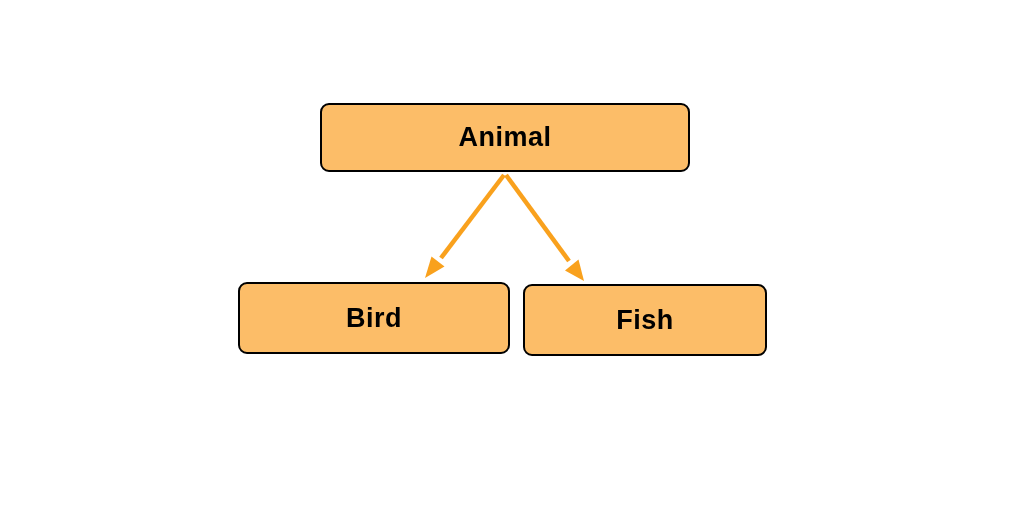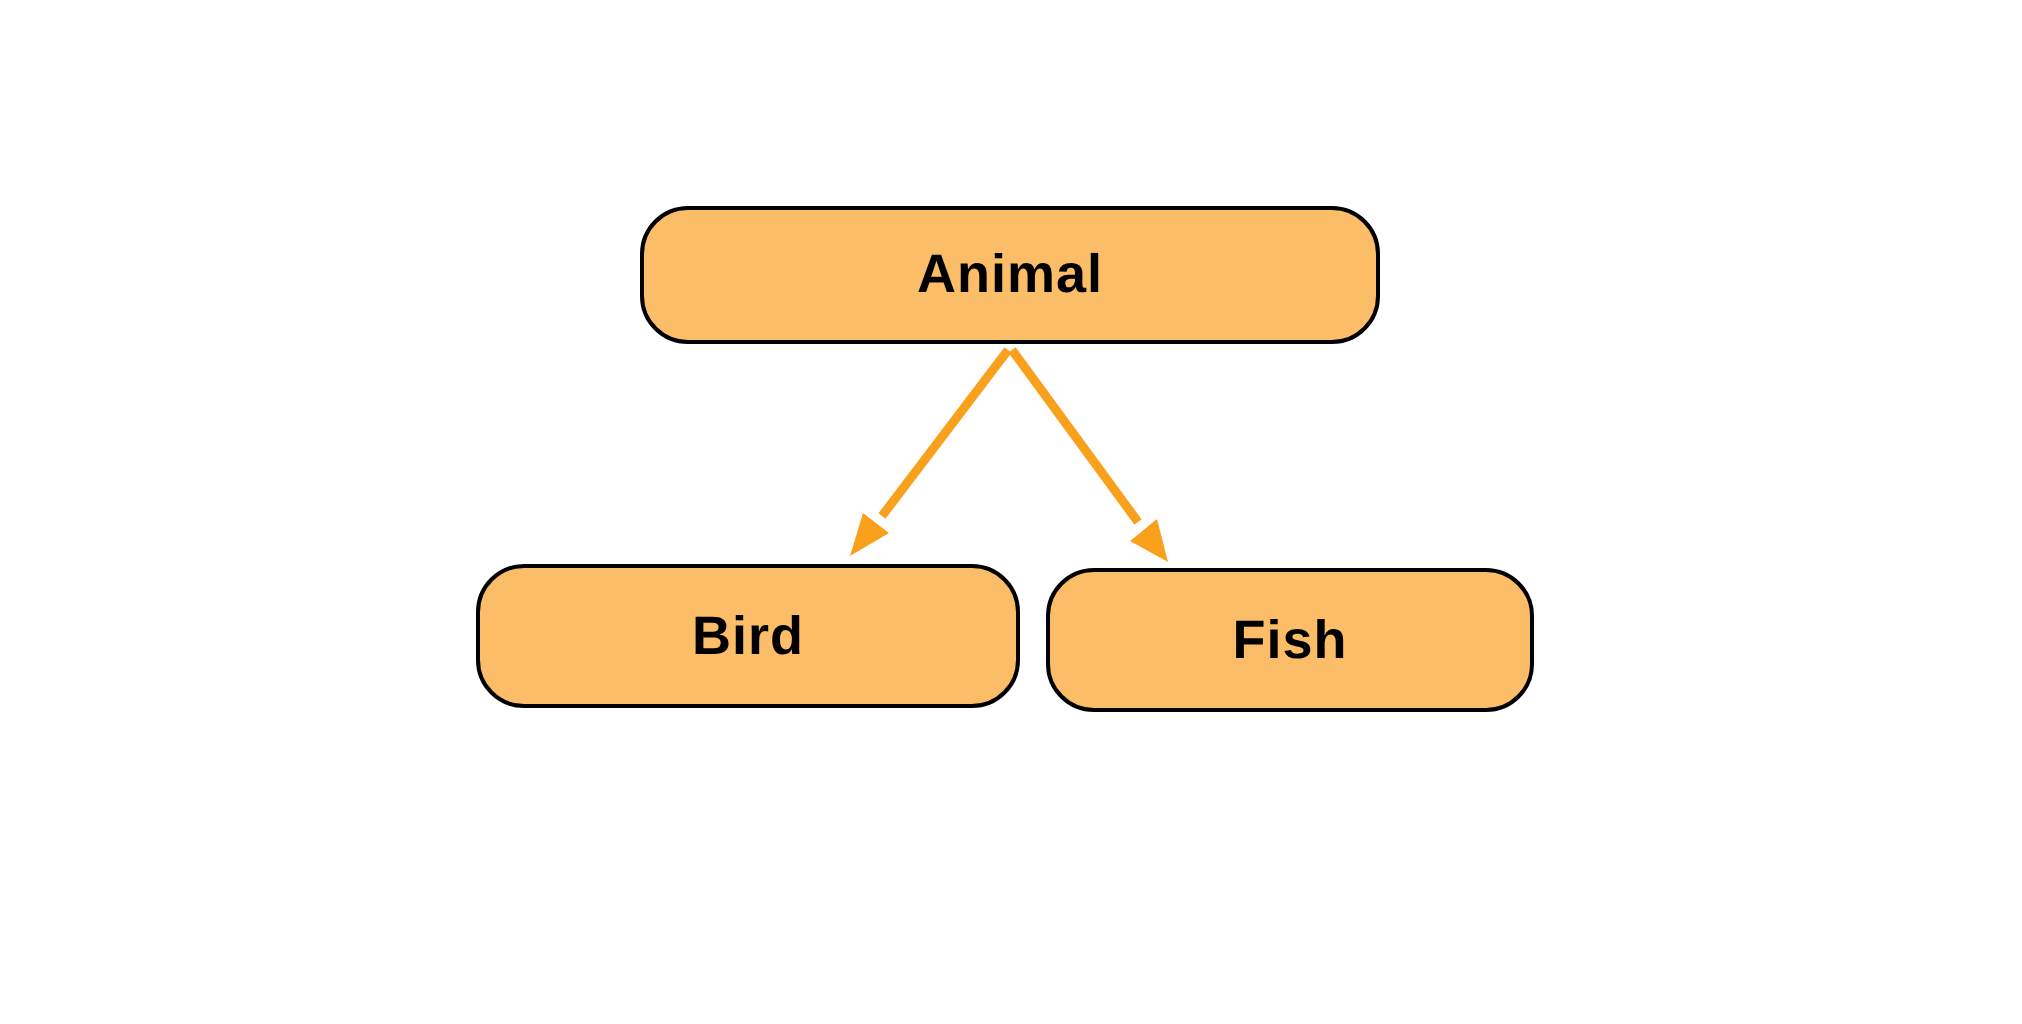--- a/index.html
+++ b/index.html
@@ -13,21 +13,21 @@
     width: 1011px;
     height: 512px;
     background: #ffffff;
     overflow: hidden;
   }
   .node {
     position: absolute;
     box-sizing: border-box;
     background: #FCBD68;
     border: 2px solid #000000;
-    border-radius: 24px;
+    border-radius: 9px;
     display: flex;
     align-items: center;
     justify-content: center;
   }
   .node-label {
     font-size: 27px;
     font-weight: bold;
     color: #000000;
     letter-spacing: 0.5px;
   }

